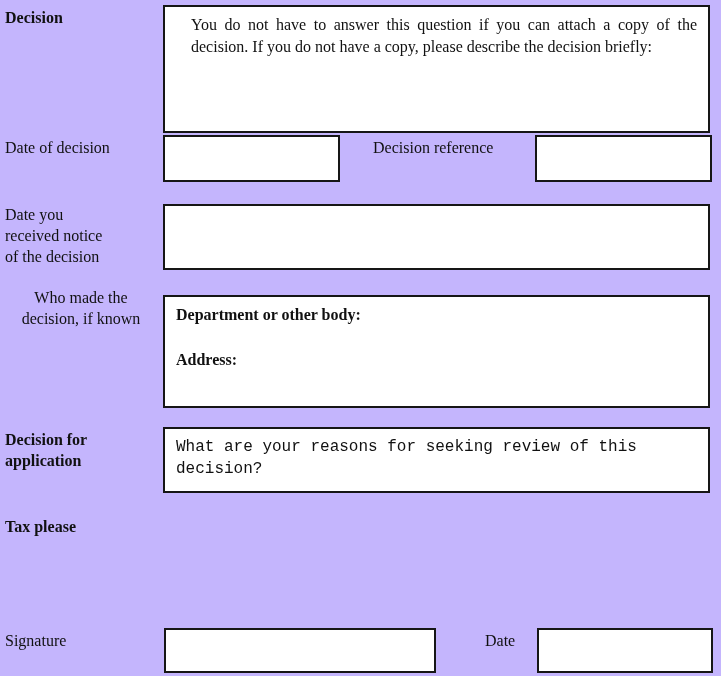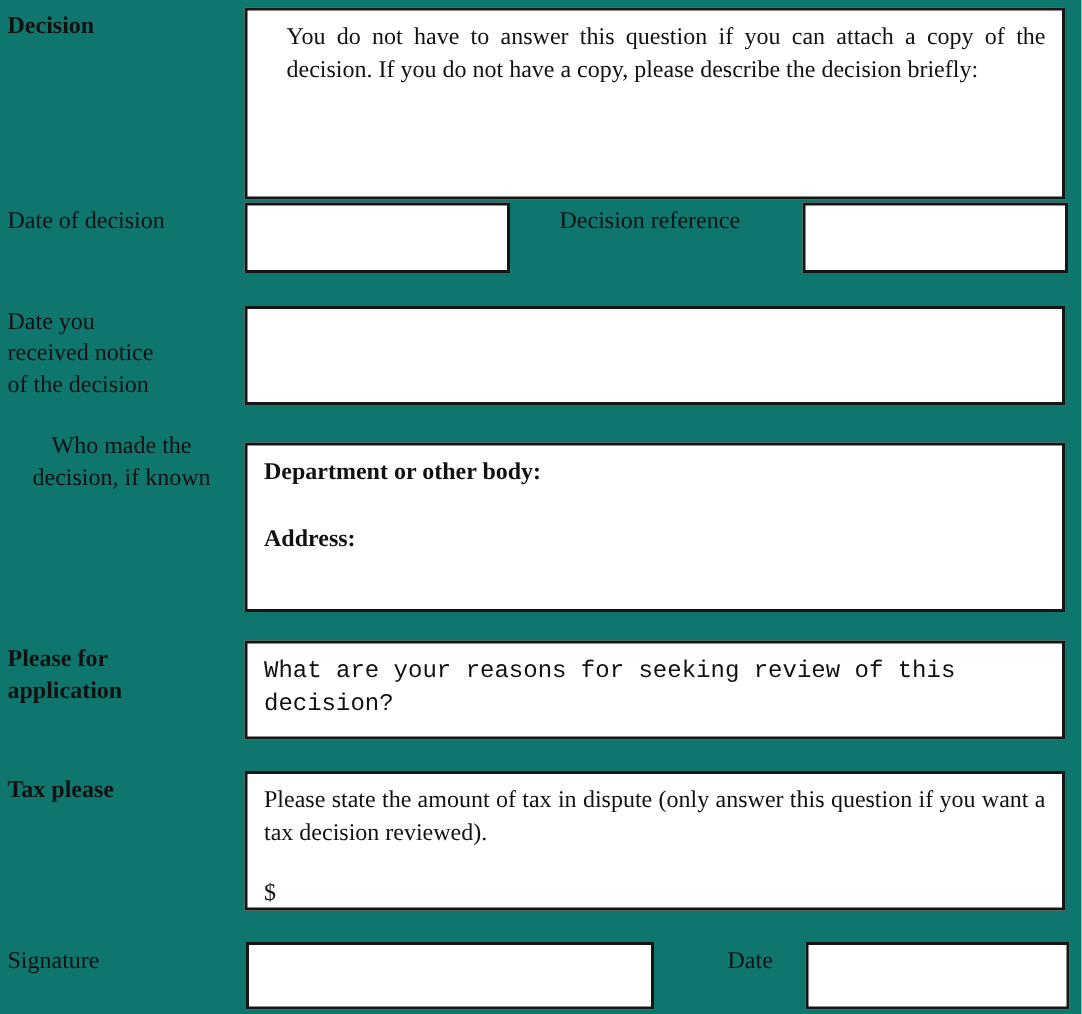--- a/index.html
+++ b/index.html
@@ -1,21 +1,21 @@
 <!DOCTYPE html>
 <html><head>
 <meta charset="utf-8">
 <style>
   * { margin: 0; padding: 0; box-sizing: border-box; }
   html, body { background: #ffffff; }
   .page {
     position: relative;
     width: 721px;
     height: 676px;
-    background: #0f766e;
+    background: #c4b5fd;
     color: #111111;
     font-family: "Liberation Serif", "DejaVu Serif", serif;
     font-size: 16px;
     line-height: 21px;
     overflow: hidden;
   }
   .lbl {
     position: absolute;
     left: 5px;
     width: 152px;
@@ -58,30 +58,26 @@
 of the decision</div>
   <div class="fieldbox" style="left:163px; top:204px; width:547px; height:66px;"></div>
 
   <div class="lbl" style="top:287px;text-align:center;">Who made the
 decision, if known</div>
   <div class="fieldbox" style="left:163px; top:295px; width:547px; height:113px;">
     <div class="who-line">Department or other body:</div>
     <div class="who-line address">Address:</div>
   </div>
 
-  <div class="lbl bold" style="top:429px;">Please for
+  <div class="lbl bold" style="top:429px;">Decision for
 application</div>
   <div class="fieldbox" style="left:163px; top:427px; width:547px; height:66px;font-family:Liberation Mono, monospace;">
     <div class="boxtext noj">What are your reasons for seeking review of this decision?</div>
   </div>
 
   <div class="lbl bold" style="top:516px;">Tax please</div>
-  <div class="fieldbox" style="left:163px; top:514px; width:547px; height:93px;">
-    <div class="boxtext">Please state the amount of tax in dispute (only answer this question if you want a tax decision reviewed).</div>
-    <div class="currency">$</div>
-  </div>
 
   <div class="lbl" style="top:630px;">Signature</div>
   <div class="fieldbox" style="left:164px; top:628px; width:272px; height:45px;"></div>
   <div class="inline-lbl" style="left:485px; top:630px;">Date</div>
   <div class="fieldbox" style="left:537px; top:628px; width:176px; height:45px;"></div>
 
 </div>
 
 </body></html>

